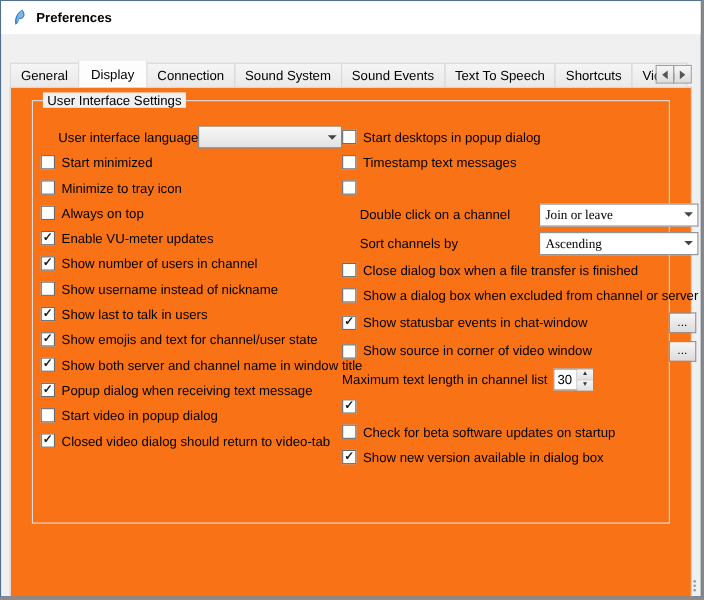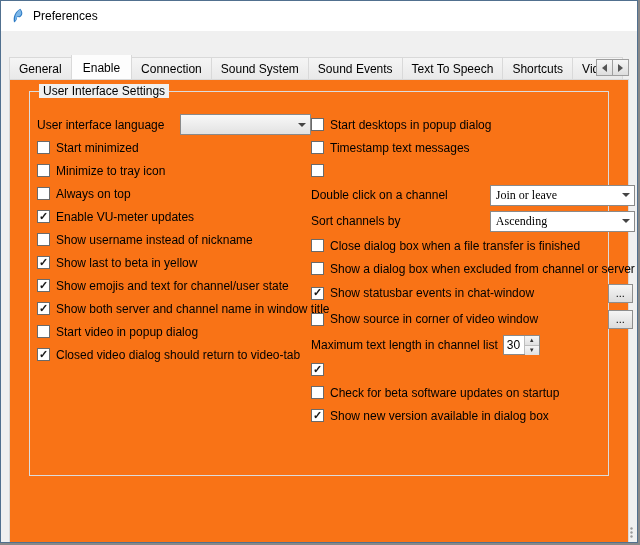--- a/index.html
+++ b/index.html
@@ -1,21 +1,21 @@
 <!DOCTYPE html>
 <html><head>
 <meta charset="utf-8">
 <style>
   * { box-sizing: border-box; }
   body { margin:0; font-family:"Liberation Sans", sans-serif; font-size:12px; color:#000; background:#888; }
   .window { width:638px; height:543px; border:1px solid #51708f; background:#f0f0f0; position:relative; overflow:hidden; margin:0; }
 
   
   .titlebar { height:30px; background:#ffffff; display:flex; align-items:center; padding-left:8px; gap:8px; }
-  .titlebar .title { font-size:12px; }
+  .titlebar .title { font-size:12px;font-weight:bold; }
   .app-icon { width:16px; height:16px; display:inline-block; }
 
   
   .tabstrip { display:flex; align-items:flex-end; margin:24px 8px 0; height:24px; position:relative; z-index:2; padding-right:30px; overflow:hidden; }
   .tab { position:relative; bottom:-1px; border:1px solid #d9d9d9; background:linear-gradient(#f5f5f5,#e9e9e9); padding:4px 9px 3px; white-space:nowrap; margin-left:-1px; cursor:default; }
   .tab:first-child { margin-left:0; }
   .tab.selected { background:#fdfdfd; border-bottom-color:#fdfdfd; padding:6px 11px 4px; z-index:3; }
   .tab-scroller { position:absolute; right:0; bottom:3px; display:flex; z-index:4; }
   .scroll-btn { width:17px; height:17px; border:1px solid #9f9f9f; background:linear-gradient(#f6f6f6,#dedede); display:flex; align-items:center; justify-content:center; margin-left:-1px; }
   .arr-left { width:0; height:0; border-top:4px solid transparent; border-bottom:4px solid transparent; border-right:5px solid #555; }
@@ -25,21 +25,21 @@
   .pane { margin:0 8px; border:1px solid #d9d9d9; height:496px; background:#f97316; position:relative; z-index:1; }
   .groupbox { position:absolute; left:19px; right:19px; top:11px; height:385px; border:1px solid #dcdcdc; }
   .group-label { position:absolute; top:-8px; left:9px; background:#f0f0f0; padding:0 4px; }
 
   .cols { display:flex; padding:21px 6px 0 7px; }
   .col-left { width:274px; flex:none; }
   .col-right { flex:1; }
 
   .row { height:23px; display:flex; align-items:center; }
   .row.tall { height:26px; }
-  .row.between { justify-content:space-between; }
+  .row.between { justify-content:space-between;margin-left:16px; }
   .lbl { white-space:nowrap; }
 
   
   .chk { cursor:default; }
   .box { width:13px; height:13px; border:1px solid #6a6a6a; background:#fff; display:inline-flex; align-items:center; justify-content:center; margin-right:6px; flex:none; }
   .box.checked::after { content:"✓"; font-size:11px; font-weight:bold; color:#1a1a1a; line-height:1; margin-top:-1px; }
 
   
   .combo { height:21px; border:1px solid #8a8a8a; background:#fff; display:inline-flex; align-items:center; justify-content:space-between; padding-left:5px; flex:none; }
   .combo.shaded { background:linear-gradient(#f8f8f8,#e2e2e2); }
@@ -78,21 +78,21 @@
       <svg viewBox="0 0 16 16" width="16" height="16">
         <path d="M11.2 0.8 C6.2 3.8 3.8 8.2 5.0 14.6 C7.2 13.4 8.3 11.2 8.2 8.8 C10.3 10.0 12.4 8.8 13.3 5.9 C13.5 3.9 12.4 1.8 11.2 0.8 Z" fill="#2e7bc4"></path>
         <path d="M10.8 1.6 C7.4 4.4 5.6 8.0 6.2 12.8 C7.4 11.6 8.0 9.8 7.9 7.9 C9.6 9.0 11.5 8.1 12.3 5.8 C12.4 4.2 11.7 2.5 10.8 1.6 Z" fill="#7db7e8"></path>
       </svg>
     </span>
     <span class="title">Preferences</span>
   </div>
 
   <div class="tabstrip">
     <div class="tab">General</div>
-    <div class="tab selected">Enable</div>
+    <div class="tab selected">Display</div>
     <div class="tab">Connection</div>
     <div class="tab">Sound System</div>
     <div class="tab">Sound Events</div>
     <div class="tab">Text To Speech</div>
     <div class="tab">Shortcuts</div>
     <div class="tab">Video</div>
     <div class="tab-scroller">
       <span class="scroll-btn">
           <i class="arr-left"></i>
         </span>
@@ -130,34 +130,42 @@
           </label>
           <label class="row chk">
             <span class="box"></span>
             <span class="lbl">Always on top</span>
           </label>
           <label class="row chk">
             <span class="box checked"></span>
             <span class="lbl">Enable VU-meter updates</span>
           </label>
           <label class="row chk">
+            <span class="box checked"></span>
+            <span class="lbl">Show number of users in channel</span>
+          </label>
+          <label class="row chk">
             <span class="box"></span>
             <span class="lbl">Show username instead of nickname</span>
           </label>
           <label class="row chk">
             <span class="box checked"></span>
-            <span class="lbl">Show last to beta in yellow</span>
+            <span class="lbl">Show last to talk in users</span>
           </label>
           <label class="row chk">
             <span class="box checked"></span>
             <span class="lbl">Show emojis and text for channel/user state</span>
           </label>
           <label class="row chk">
             <span class="box checked"></span>
             <span class="lbl">Show both server and channel name in window title</span>
+          </label>
+          <label class="row chk">
+            <span class="box checked"></span>
+            <span class="lbl">Popup dialog when receiving text message</span>
           </label>
           <label class="row chk">
             <span class="box"></span>
             <span class="lbl">Start video in popup dialog</span>
           </label>
           <label class="row chk">
             <span class="box checked"></span>
             <span class="lbl">Closed video dialog should return to video-tab</span>
           </label>
         </div>

